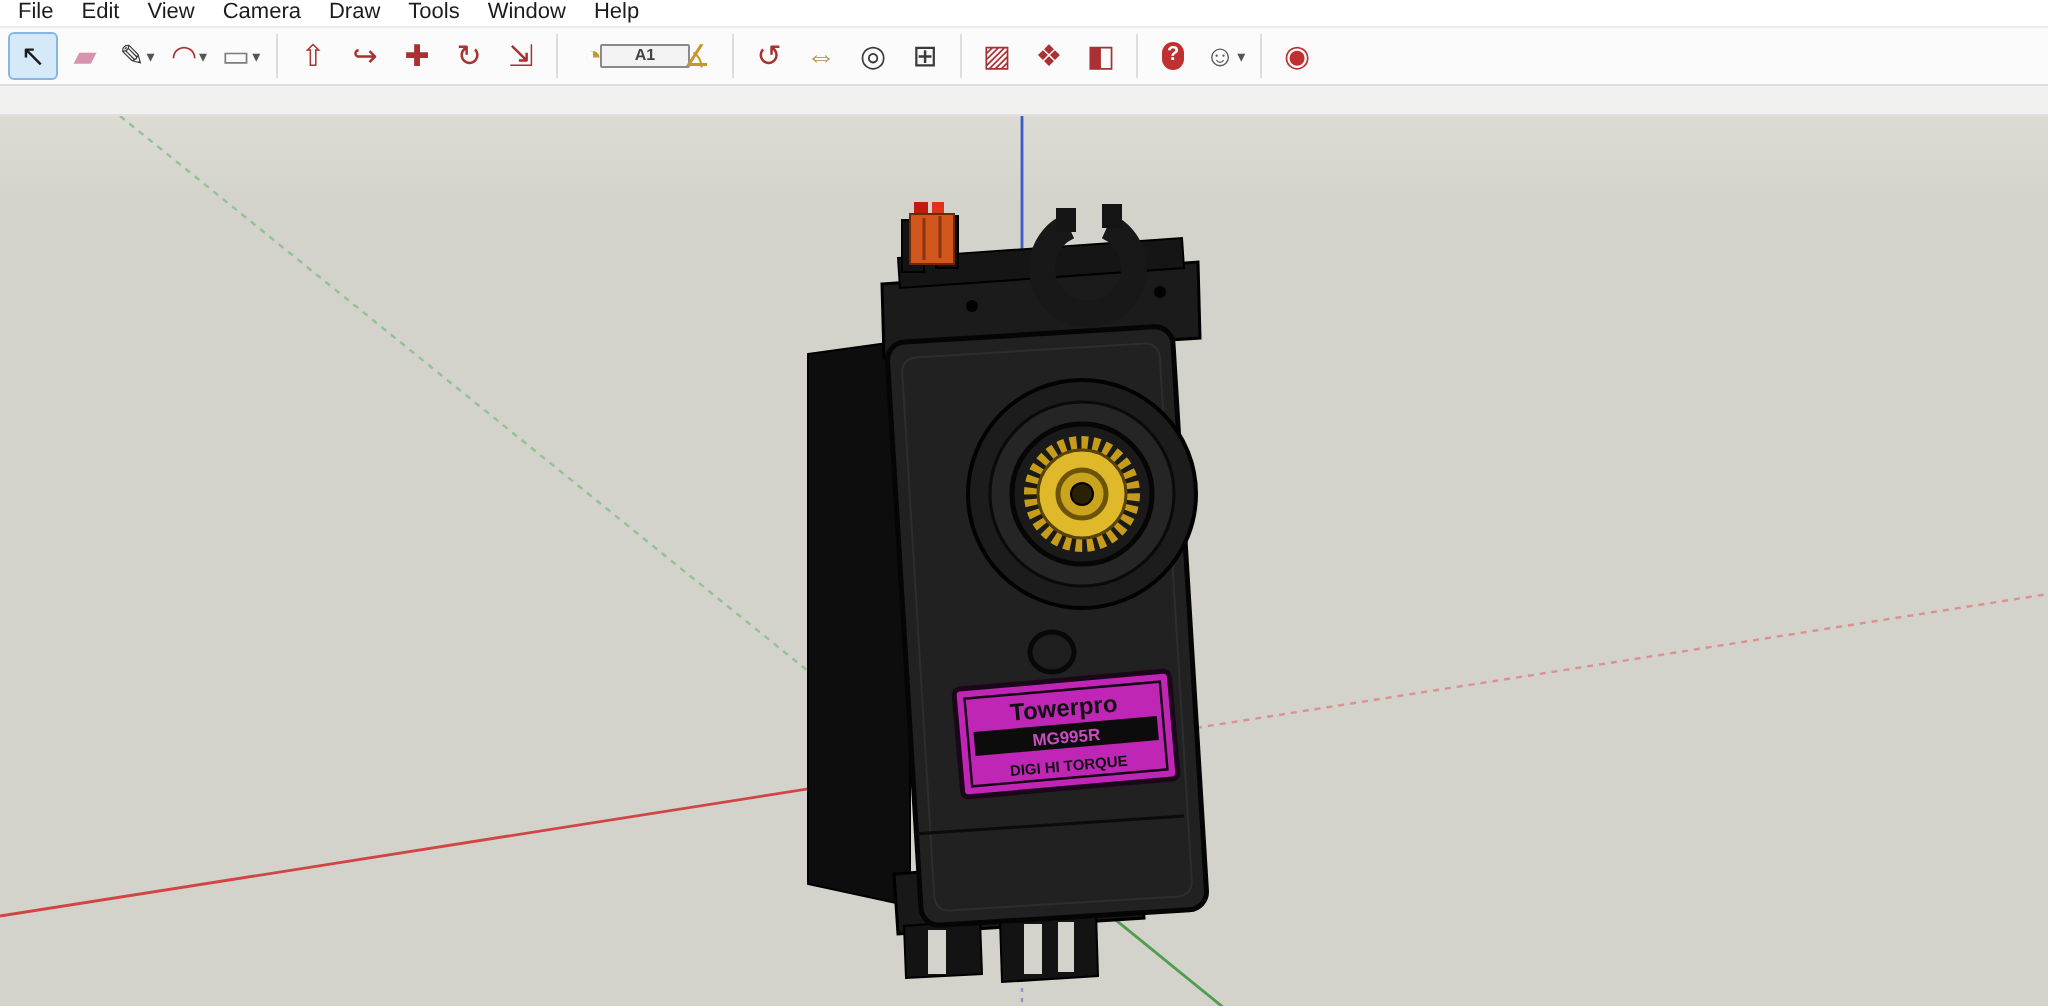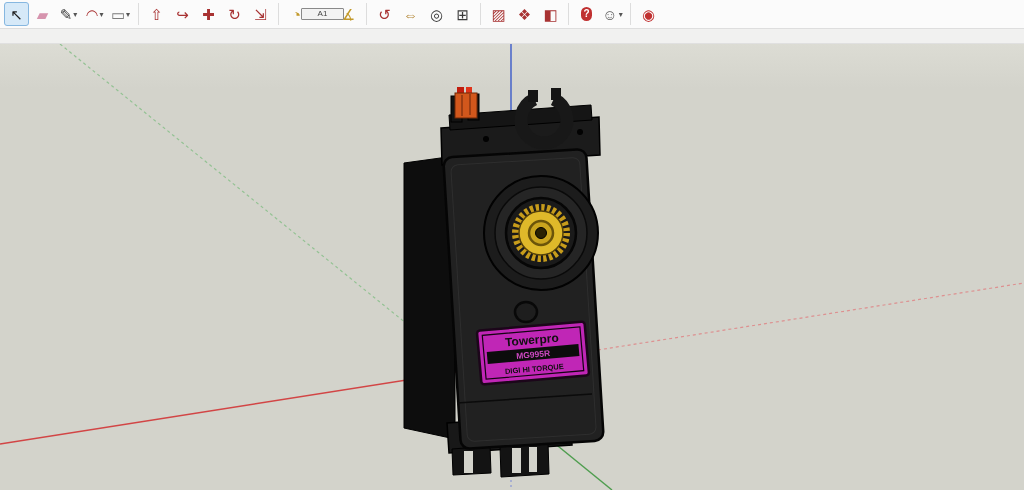--- a/index.html
+++ b/index.html
@@ -19,39 +19,49 @@
   .toolbar{
     height:28px;background:#fbfbfb;border-bottom:1px solid #dedede;
     display:flex;align-items:center;padding:0 4px;gap:1px;
   }
   .tool-btn{
     width:25px;height:24px;display:flex;align-items:center;justify-content:center;
     border:1px solid transparent;border-radius:3px;background:transparent;cursor:default;position:relative;
   }
   .tool-btn.active{background:#d6e9f8;border-color:#86b7e0;}
   .tool-glyph{font-size:15px;line-height:1;}
-  .tool-glyph.boxed{font-size:8px;font-weight:normal;border:1px solid #8a8a8a;padding:1px 16px;border-radius:1px;background:#f3f3f3;}
+  .tool-glyph.boxed{font-size:8px;font-weight:bold;border:1px solid #8a8a8a;padding:1px 16px;border-radius:1px;background:#f3f3f3;}
   .tool-glyph.badge{font-size:10px;font-weight:bold;background:#c03030;border-radius:8px;width:14px;height:14px;display:flex;align-items:center;justify-content:center;}
   .caret{font-size:8px;color:#555;margin-left:1px;}
   .sep{width:1px;height:22px;background:#ddd;margin:0 4px;}
   
   .substrip{height:14px;background:#f1f1f0;border-bottom:1px solid #e0e0e0;}
   
   .viewport{
     position:relative;width:1024px;height:446px;
     background:linear-gradient(180deg,#dcdcd4 0%,#d3d3cb 10%,#d3d3cb 100%);
   }
   .viewport svg{display:block;}
   text{font-family:"Liberation Sans",sans-serif;}
 </style>
 </head>
 <body>
 
 <div class="screen">
 
+  <div class="menubar">
+      <div class="menu-item">File</div>
+      <div class="menu-item">Edit</div>
+      <div class="menu-item">View</div>
+      <div class="menu-item">Camera</div>
+      <div class="menu-item">Draw</div>
+      <div class="menu-item">Tools</div>
+      <div class="menu-item">Window</div>
+      <div class="menu-item">Help</div>
+    </div>
 
   <div class="toolbar">
       <button class="tool-btn active">
         <span class="tool-glyph" style="color: rgb(26, 26, 26);">↖</span>
       </button>
       <button class="tool-btn">
         <span class="tool-glyph" style="color: rgb(214, 148, 174);">▰</span>
       </button>
       <button class="tool-btn">
         <span class="tool-glyph" style="color: rgb(58, 58, 58);">✎</span>

